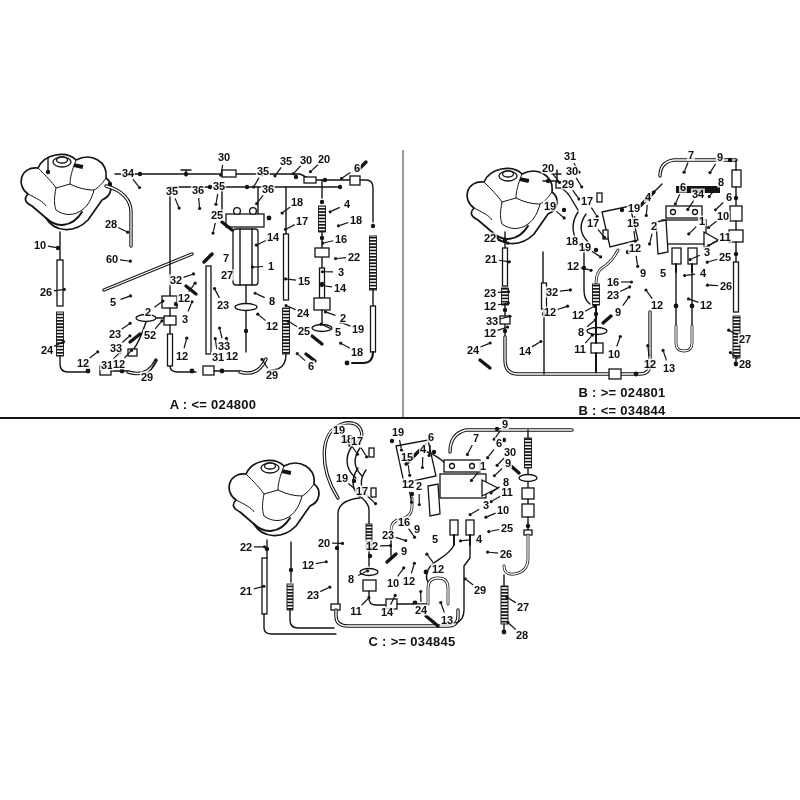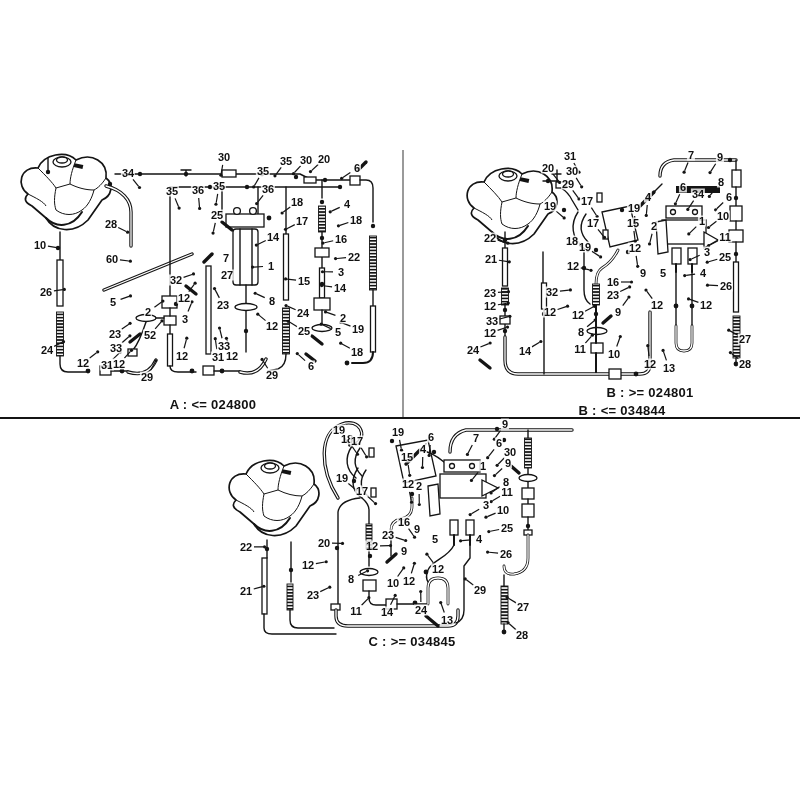--- a/index.html
+++ b/index.html
@@ -782,18 +782,18 @@
       <span class="callout" style="left: 393px; top: 583px;">10</span>
       <span class="callout" style="left: 409px; top: 581px;">12</span>
       <span class="callout" style="left: 356px; top: 611px;">11</span>
       <span class="callout" style="left: 387px; top: 612px;">14</span>
       <span class="callout" style="left: 421px; top: 610px;">24</span>
       <span class="callout" style="left: 447px; top: 620px;">13</span>
       <span class="callout" style="left: 480px; top: 590px;">29</span>
     </div>
   <div id="captions">
       <div class="caption" style="left: 213px; top: 404px;">A : &lt;= 024800</div>
-      <div class="caption" style="left: 622px; top: 392px; margin-left: 28px;">B : &gt;= 024801</div>
+      <div class="caption" style="left: 622px; top: 392px;">B : &gt;= 024801</div>
       <div class="caption" style="left: 622px; top: 410px;">B : &lt;= 034844</div>
       <div class="caption" style="left: 412px; top: 641px;">C : &gt;= 034845</div>
     </div>
 
 </div>
 
 </body></html>

